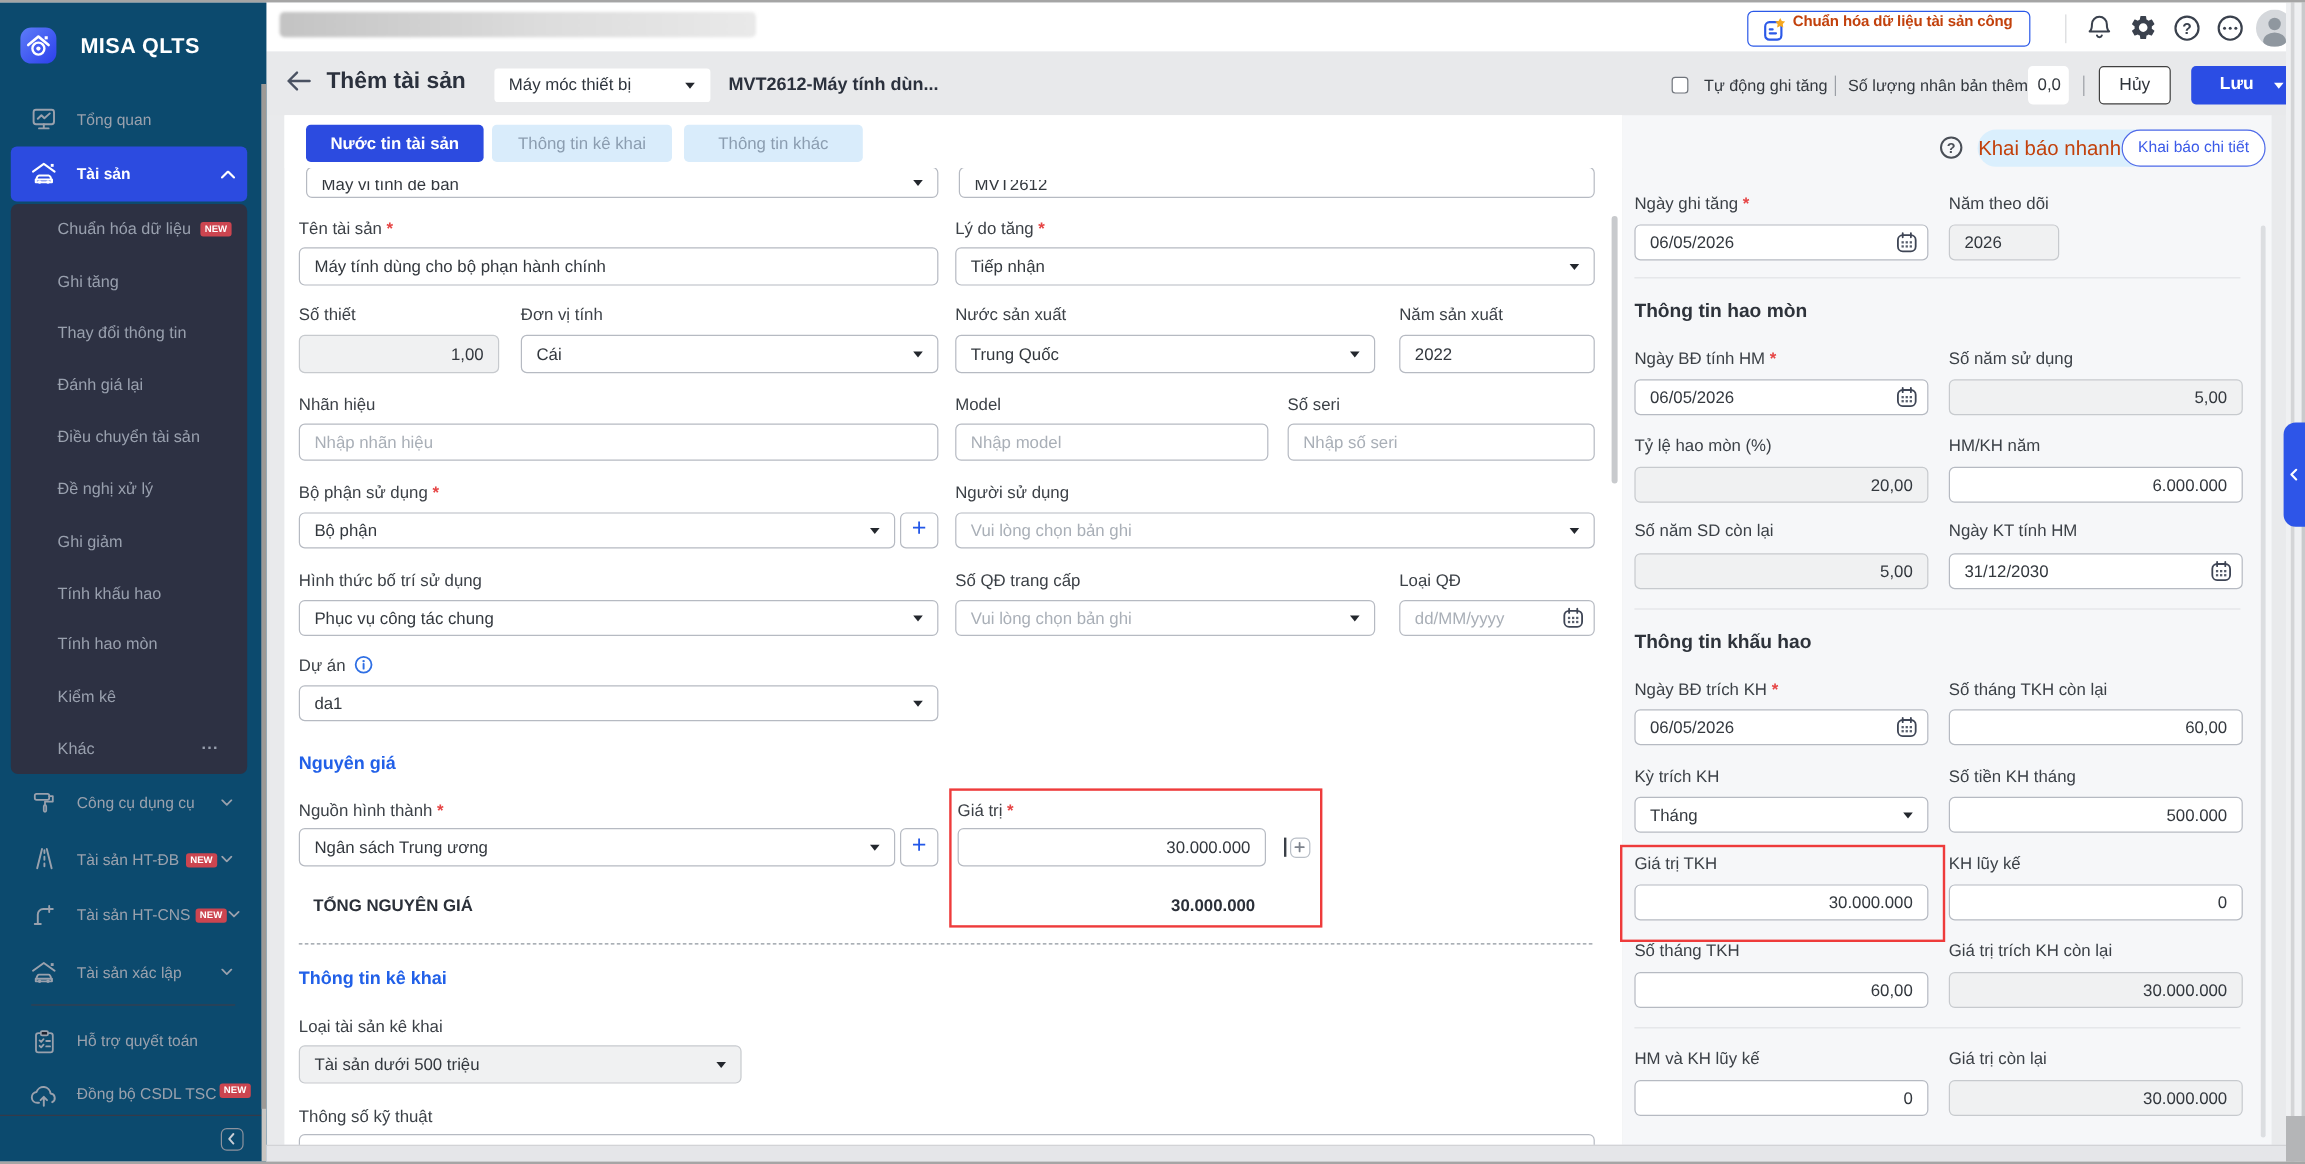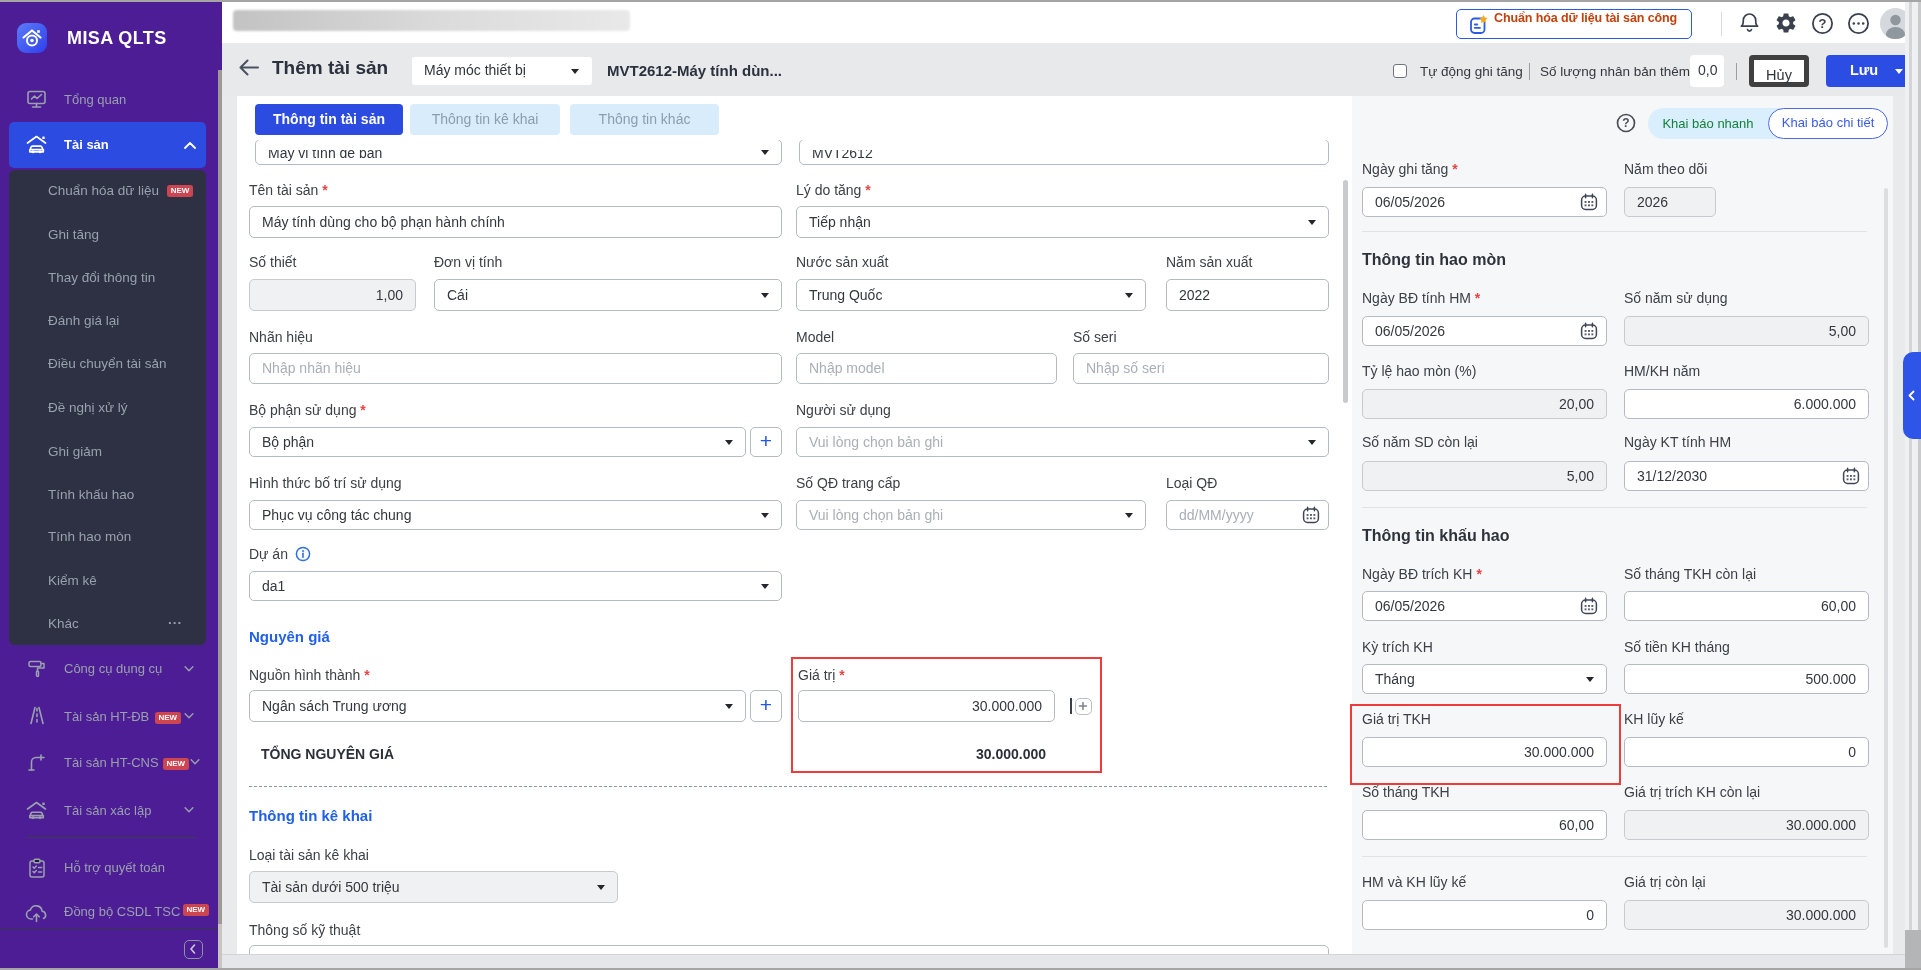--- a/index.html
+++ b/index.html
@@ -33,21 +33,21 @@
 <div class="abs" style="left:222px;top:2px;width:1699px;height:41px;background:#fff;"></div>
 <div class="abs" style="left:233px;top:10px;width:397px;height:21px;border-radius:4px;background:linear-gradient(90deg,#c3c3c3,#dcdcdc 55%,#e9e9e9);filter:blur(1.2px);"></div>
 
 <div class="abs" style="left:222px;top:43px;width:1699px;height:53px;background:#e8e9eb;"></div>
 
 <div class="abs" style="left:237px;top:96px;width:1115px;height:858px;background:#fff;"></div>
 <div class="abs" style="left:1352px;top:96px;width:541px;height:858px;background:#f6f7f9;"></div>
 
 <div class="abs" style="left:222px;top:954px;width:1699px;height:14px;background:#e5e6e9;border-top:1px solid #d2d3d6;z-index:10;"></div>
 
-<div id="sidebar" class="abs" style="left:0;top:2px;width:222px;height:966px;background:#4c1d95;overflow:hidden;">
+<div id="sidebar" class="abs" style="left:0;top:2px;width:222px;height:966px;background:#0c4a6e;overflow:hidden;">
 
   <div class="abs" style="left:17px;top:21px;width:30px;height:30px;border-radius:9px;background:linear-gradient(135deg,#5d7cf8,#2c3fec);">
     <svg width="30" height="30" viewBox="0 0 30 30" style="position:absolute;left:0;top:0;">
       <path d="M6.5 14.5 L15 7.5 L23.5 14.5" fill="none" stroke="#fff" stroke-width="2.2" stroke-linecap="round" stroke-linejoin="round"></path>
       <rect x="20.2" y="7.2" width="2.6" height="2.6" fill="#fff"></rect>
       <circle cx="15" cy="17.5" r="5" fill="none" stroke="#fff" stroke-width="2"></circle>
       <circle cx="15" cy="17.5" r="1.8" fill="#fff"></circle>
     </svg>
   </div>
   <div class="abs" style="left:67px;top:26px;font-size:18px;font-weight:700;color:#fff;letter-spacing:.4px;">MISA QLTS</div>
@@ -208,42 +208,42 @@
 <div class="abs" style="left:607px;top:62px;font-size:15px;font-weight:700;color:#2b313d;">MVT2612-Máy tính dùn...</div>
 
 <div class="abs" style="left:1393px;top:64px;width:14px;height:14px;background:#fff;border:1.5px solid #70757c;border-radius:3px;box-sizing:border-box;"></div>
 <div class="abs" style="left:1420px;top:64px;font-size:13.5px;color:#33383e;">Tự động ghi tăng</div>
 <div class="abs" style="left:1529px;top:63px;width:1px;height:17px;background:#9b9fa5;"></div>
 <div class="abs" style="left:1540px;top:64px;font-size:13.5px;color:#33383e;">Số lượng nhân bản thêm</div>
 <div class="abs" style="left:1690px;top:55px;width:34px;height:32px;background:#fff;border-radius:4px;overflow:hidden;">
   <div style="position:absolute;left:8px;top:7px;font-size:14px;color:#33383e;">0,0</div>
 </div>
 <div class="abs" style="left:1736px;top:63px;width:1px;height:17px;background:#9b9fa5;"></div>
-<div class="abs" style="left:1749px;top:55px;width:60px;height:32px;background:#fff;border:5px solid #404040;border-radius:4px;box-sizing:border-box;text-align:center;line-height:30px;font-size:14.5px;color:#2f343a;">Hủy</div>
+<div class="abs" style="left:1749px;top:55px;width:60px;height:32px;background:#fff;border:1px solid #404040;border-radius:4px;box-sizing:border-box;text-align:center;line-height:30px;font-size:14.5px;color:#2f343a;">Hủy</div>
 <div class="abs" style="left:1826px;top:55px;width:90px;height:32px;background:#2b4de4;border-radius:4px;color:#fff;font-size:14.5px;font-weight:700;">
   <div style="position:absolute;left:0;top:7px;width:76px;text-align:center;">Lưu</div>
   <div class="caret" style="right:13px;border-top-color:#fff;"></div>
 </div>
 
 <div class="abs" style="left:237px;top:96px;width:1115px;height:858px;overflow:hidden;">
 
   <div class="inp" style="left:18px;top:43px;width:527px;height:26px;">
     <div style="position:absolute;left:12px;top:10px;height:14px;overflow:hidden;line-height:20px;">
           <div style="margin-top:-7px;">Máy vi tính để bàn</div>
         </div>
     <div class="caret"></div>
   </div>
   <div class="inp" style="left:562px;top:43px;width:530px;height:26px;">
     <div style="position:absolute;left:12px;top:10px;height:14px;overflow:hidden;line-height:20px;">
           <div style="margin-top:-7px;">MVT2612</div>
         </div>
   </div>
 
   <div class="abs" style="left:0;top:0;width:1115px;height:44px;background:#fff;"></div>
-  <div class="abs" style="left:18px;top:8px;width:148px;height:31px;background:#2c4be0;border-radius:4px;text-align:center;line-height:31px;font-size:14px;font-weight:700;color:#fff;">Thông tin tài sản</div>
+  <div class="abs" style="left:18px;top:8px;width:148px;height:31px;background:#2c4be0;border-radius:4px;text-align:center;line-height:31px;font-size:14px;font-weight:700;color:#fff;">Nước tin tài sản</div>
   <div class="abs" style="left:173px;top:8px;width:150px;height:31px;background:#d9ecfb;border-radius:4px;text-align:center;line-height:31px;font-size:14px;color:#8b9db0;">Thông tin kê khai</div>
   <div class="abs" style="left:333px;top:8px;width:149px;height:31px;background:#d9ecfb;border-radius:4px;text-align:center;line-height:31px;font-size:14px;color:#8b9db0;">Thông tin khác</div>
 </div>
 
 <div class="lbl" style="left:249px;top:181px;">Tên tài sản <span class="star">*</span></div>
 <div class="inp" style="left:249px;top:206px;width:533px;">Máy tính dùng cho bộ phạn hành chính</div>
 <div class="lbl" style="left:796px;top:181px;">Lý do tăng <span class="star">*</span></div>
 <div class="inp" style="left:796px;top:206px;width:533px;">Tiếp nhận<div class="caret"></div></div>
 
 <div class="lbl" style="left:249px;top:253px;">Số thiết</div>
@@ -316,21 +316,21 @@
 <div class="lbl" style="left:249px;top:846px;">Loại tài sản kê khai</div>
 <div class="inp dis" style="left:249px;top:871px;width:369px;">Tài sản dưới 500 triệu<div class="caret"></div></div>
 <div class="lbl" style="left:249px;top:921px;">Thông số kỹ thuật</div>
 <div class="inp" style="left:249px;top:945px;width:1080px;height:30px;"></div>
 
 <svg class="abs" style="left:1616px;top:113px;" width="20" height="20" viewBox="0 0 20 20" fill="none">
   <circle cx="10" cy="10" r="8.5" stroke="#4a4f57" stroke-width="1.7"></circle>
   <text x="10" y="14.4" text-anchor="middle" font-family="Liberation Sans,sans-serif" font-size="12px" font-weight="700" fill="#4a4f57">?</text>
 </svg>
 <div class="abs" style="left:1648px;top:108px;width:240px;height:31px;background:#daeffd;border-radius:16px;">
-  <div style="position:absolute;left:0;top:0;width:120px;height:46px;text-align:center;line-height:31px;font-size:13px;color:#15803d;">Khai báo nhanh</div>
+  <div style="position:absolute;left:0;top:0;width:120px;height:46px;text-align:center;line-height:31px;font-size:17px;color:#c2410c;">Khai báo nhanh</div>
   <div style="position:absolute;left:120px;top:0;width:120px;height:31px;background:#fff;border:1.5px solid #4f69e8;border-radius:16px;box-sizing:border-box;text-align:center;line-height:28px;font-size:13px;color:#3b5ae8;">Khai báo chi tiết</div>
 </div>
 <div class="lbl" style="left:1362px;top:160px;">Ngày ghi tăng <span class="star">*</span></div>
 <div class="inp h30" style="left:1362px;top:187px;width:245px;">06/05/2026<svg style="position:absolute;right:8px;top:5px;" width="18" height="18" viewBox="0 0 18 18" fill="none">
         <rect x="1.6" y="3" width="14.8" height="13.4" rx="4" stroke="#3e4555" stroke-width="1.5"></rect>
         <path d="M5.6 1.2 v3.6 M12.4 1.2 v3.6" stroke="#3e4555" stroke-width="1.5" stroke-linecap="round"></path>
         <g fill="#565d6b">
           <rect x="4.6" y="8" width="1.9" height="1.9"></rect>
           <rect x="8" y="8" width="1.9" height="1.9"></rect>
           <rect x="11.4" y="8" width="1.9" height="1.9"></rect>

